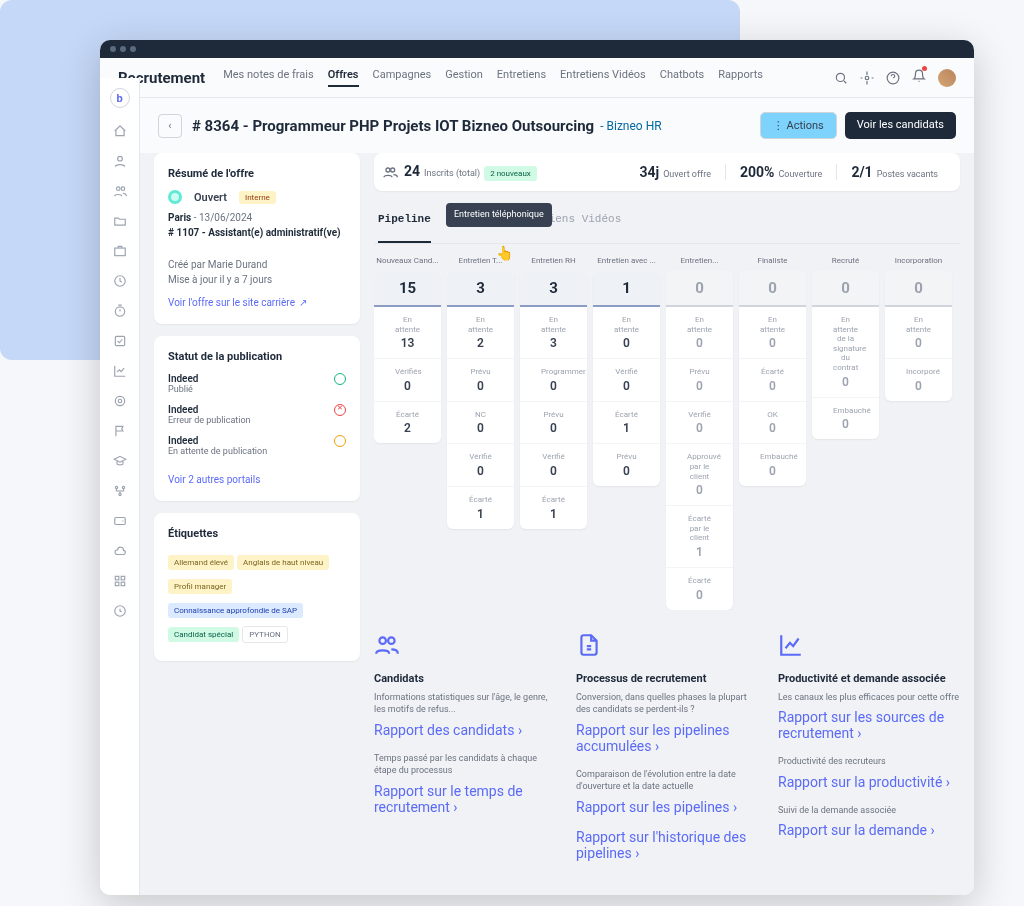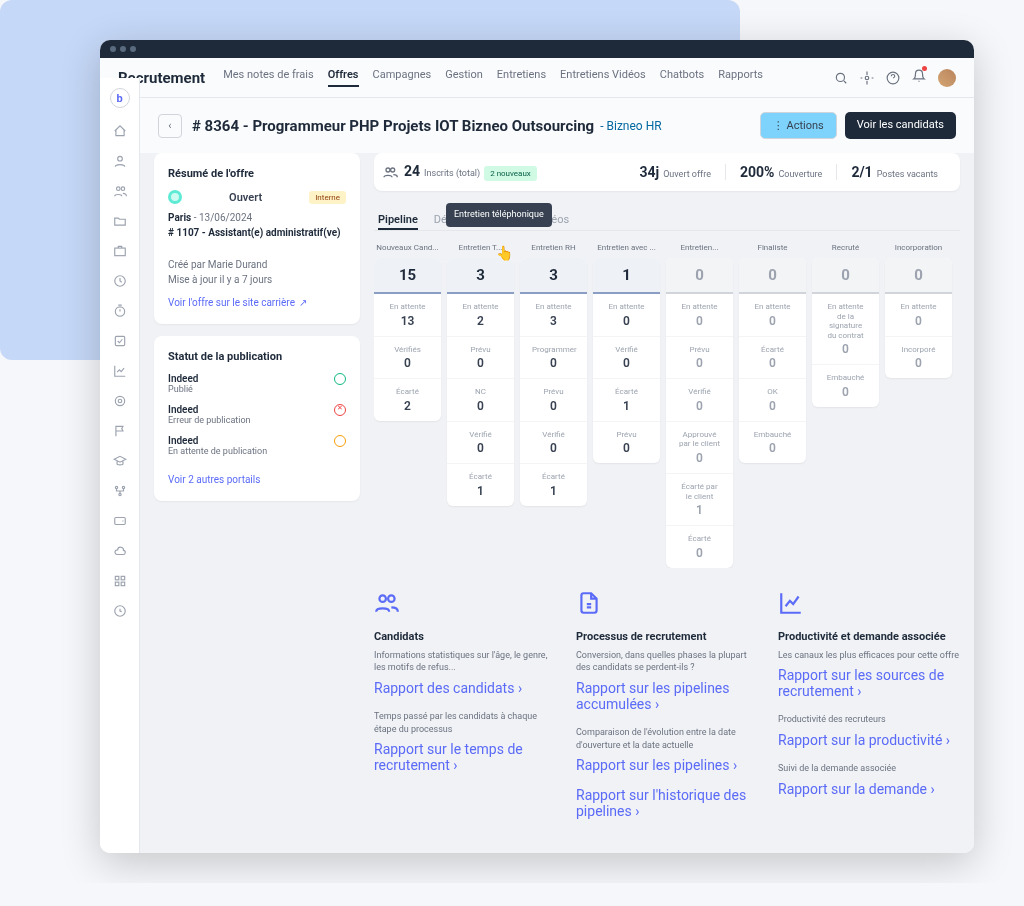--- a/index.html
+++ b/index.html
@@ -27,21 +27,21 @@
 .header-row h2 { font-size: 15px; font-weight: 700; color: #1e2a3a; }
 .header-row .sub { font-size: 12px; color: #0369a1; margin-left: 6px; }
 .header-actions { margin-left: auto; display: flex; gap: 8px; }
 .btn-light { border: 1px solid #d1d5db; background: #7dd3fc; padding: 6px 12px; border-radius: 5px; font-size: 11px; color: #374151; cursor: pointer; }
 .btn-dark { background: #1e2a3a; color: #fff; padding: 6px 12px; border-radius: 5px; font-size: 11px; cursor: pointer; }
 .main-grid { display: flex; gap: 14px; padding: 0 14px 20px; align-items: flex-start; }
 .left-col { width: 206px; display: flex; flex-direction: column; gap: 12px; }
 .right-col { flex: 1; }
 .card { background: #fff; border-radius: 8px; padding: 14px; box-shadow: 0 1px 2px rgba(0,0,0,.05); }
 .card h3 { font-size: 11px; font-weight: 700; color: #1e2a3a; margin-bottom: 10px; }
-.status-row { display: flex; align-items: center; gap: 6px; margin-bottom: 8px; justify-content: space-between; }
+.status-row { display: flex; align-items: center; gap: 12px; margin-bottom: 8px; }
 .status-dot { width: 14px; height: 14px; border-radius: 50%; border: 3px solid #5eead4; background: #ccfbf1; }
 .status-text { font-size: 11px; color: #374151; font-weight: 600; }
 .badge-yellow { background: #fef3c7; color: #92400e; font-size: 8px; padding: 2px 6px; border-radius: 3px; }
 .meta-line { font-size: 10px; color: #6b7280; margin-bottom: 4px; }
 .meta-line b { color: #1e2a3a; }
 .link { font-size: 10px; color: #5b6bf7; cursor: pointer; display: inline-flex; align-items: center; gap: 4px; margin-top: 8px; }
 .pub-item { display: flex; justify-content: space-between; align-items: flex-start; margin-bottom: 10px; }
 .pub-item .t { font-size: 10px; color: #1e2a3a; font-weight: 600; }
 .pub-item .s { font-size: 9px; color: #6b7280; }
 .pub-icon { width: 12px; height: 12px; border-radius: 50%; }
@@ -55,32 +55,32 @@
 .tag-g { background: #d1fae5; color: #065f46; }
 .tag-w { background: #fff; border: 1px solid #e5e7eb; color: #6b7280; }
 .stats-row { background: #fff; border-radius: 8px; padding: 10px 8px; display: flex; align-items: center; box-shadow: 0 1px 2px rgba(0,0,0,.05); margin-bottom: 0; justify-content: center; }
 .stat { display: flex; align-items: baseline; gap: 4px; padding: 0 14px; border-right: 1px solid #e5e7eb; }
 .stat:last-child { border-right: none; }
 .stat .big { font-size: 14px; font-weight: 700; color: #1e2a3a; }
 .stat .lbl { font-size: 9px; color: #6b7280; }
 .badge-green { background: #d1fae5; color: #065f46; font-size: 8px; padding: 3px 6px; border-radius: 3px; margin-left: auto; }
 .stats-row svg { width: 16px; height: 16px; color: #6b7280; margin-right: 6px; }
 .tabs { display: flex; gap: 16px; font-size: 11px; padding: 12px 4px 0; border-bottom: 1px solid #e5e7eb; margin-top: 10px; position: relative; }
-.tabs span { color: #9ca3af; padding-bottom: 2px; cursor: pointer; }
+.tabs span { color: #9ca3af; padding-bottom: 16px; cursor: pointer; font-family: Liberation Mono, monospace; }
 .tabs span.act { color: #1e2a3a; font-weight: 600; border-bottom: 2px solid #1e2a3a; }
 .tooltip { position: absolute; background: #374151; color: #fff; font-size: 9px; padding: 6px 8px; border-radius: 4px; top: 2px; left: 72px; z-index: 5; line-height: 1.3; }
 .cursor { position: absolute; top: 44px; left: 122px; font-size: 14px; z-index: 6; }
 .pipeline { display: flex; gap: 6px; margin-top: 12px; overflow-x: auto; }
 .pipeline::-webkit-scrollbar { display: none; }
 .stage { width: 67px; flex-shrink: 0; }
 .stage-hd { font-size: 8px; color: #6b7280; text-align: center; margin-bottom: 6px; white-space: nowrap; overflow: hidden; text-overflow: ellipsis; }
 .stage-box { background: #fff; border-radius: 6px; box-shadow: 0 1px 2px rgba(0,0,0,.06); overflow: hidden; }
 .stage-top { padding: 8px 0; text-align: center; background: #eef2f7; border-bottom: 2px solid #8b9dc3; font-size: 15px; font-weight: 700; color: #1e2a3a; }
 .stage-top.muted { background: #f3f4f6; border-bottom: 2px solid #d1d5db; color: #9ca3af; }
-.substage { padding: 8px 12px; text-align: center; border-bottom: 1px solid #f3f4f6; }
+.substage { padding: 8px 21px; text-align: center; border-bottom: 1px solid #f3f4f6; }
 .substage:last-child { border-bottom: none; }
 .substage .sl { font-size: 8px; color: #9ca3af; line-height: 1.2; margin-bottom: 2px; }
 .substage .sv { font-size: 12px; font-weight: 600; color: #374151; }
 .substage.muted .sv { color: #9ca3af; }
 .reports { margin-top: 22px; }
 .reports h3 { font-size: 13px; font-weight: 700; color: #1e2a3a; margin-bottom: 16px; }
 .rep-grid { display: grid; grid-template-columns: 1fr 1fr 1fr; gap: 20px; }
 .rep-icon { width: 26px; height: 26px; color: #5b6bf7; margin-bottom: 10px; }
 .rep-col h4 { font-size: 11px; font-weight: 700; color: #1e2a3a; margin-bottom: 6px; }
 .rep-col .d { font-size: 9px; color: #6b7280; line-height: 1.4; margin-bottom: 6px; }
@@ -248,20 +248,24 @@
                 <div>
                   <div class="t">Indeed</div>
                   <div class="s">En attente de publication</div>
                 </div>
                 <div class="pub-icon pub-pending"></div>
               </div>
             </div>
           <div class="link">Voir 2 autres portails</div>
         </div>
 
+        <div class="card">
+          <h3>Étiquettes</h3>
+          <div id="tags-list"><span class="tag tag-y">Allemand élevé</span><span class="tag tag-y">Anglais de haut niveau</span><span class="tag tag-y">Profil manager</span><span class="tag tag-b">Connaissance approfondie de SAP</span><span class="tag tag-g">Candidat spécial</span><span class="tag tag-w">PYTHON</span></div>
+        </div>
       </div>
 
       <div class="right-col">
         <div class="stats-row">
           <svg viewBox="0 0 24 24" fill="none" stroke="currentColor" stroke-width="2">
               <circle cx="9" cy="9" r="3"></circle>
               <circle cx="16" cy="9" r="3"></circle>
               <path d="M3 20c0-4 12-4 12 0m2-4c4 0 6 1 6 4"></path>
             </svg>
           <div class="stat" style="border-right:none;padding-left:0">

